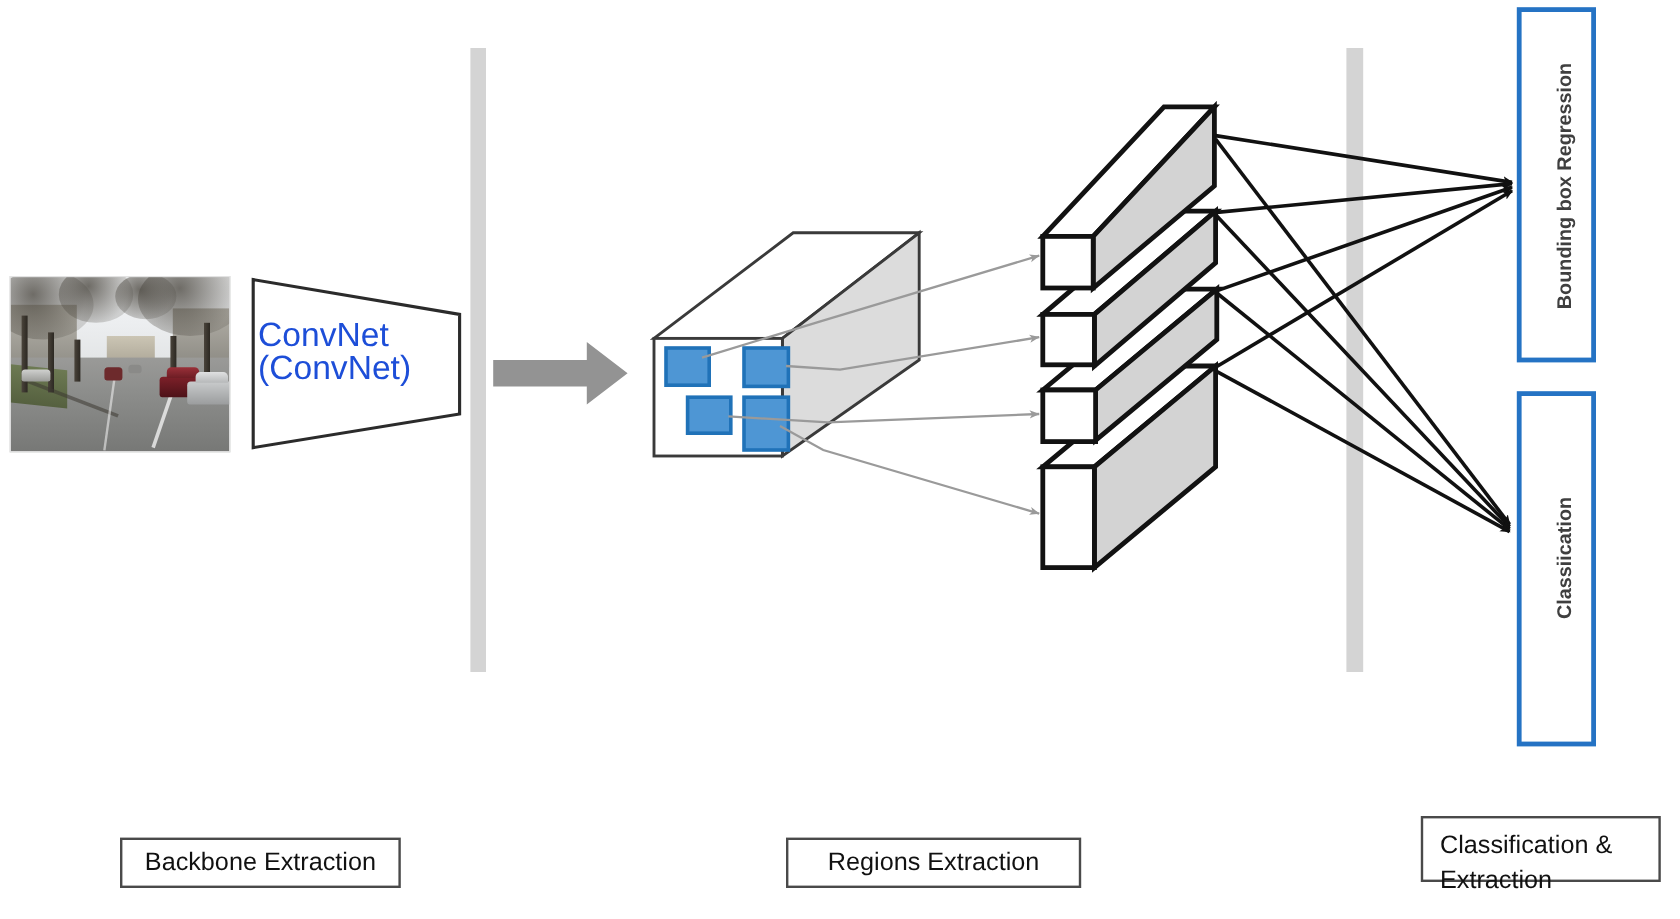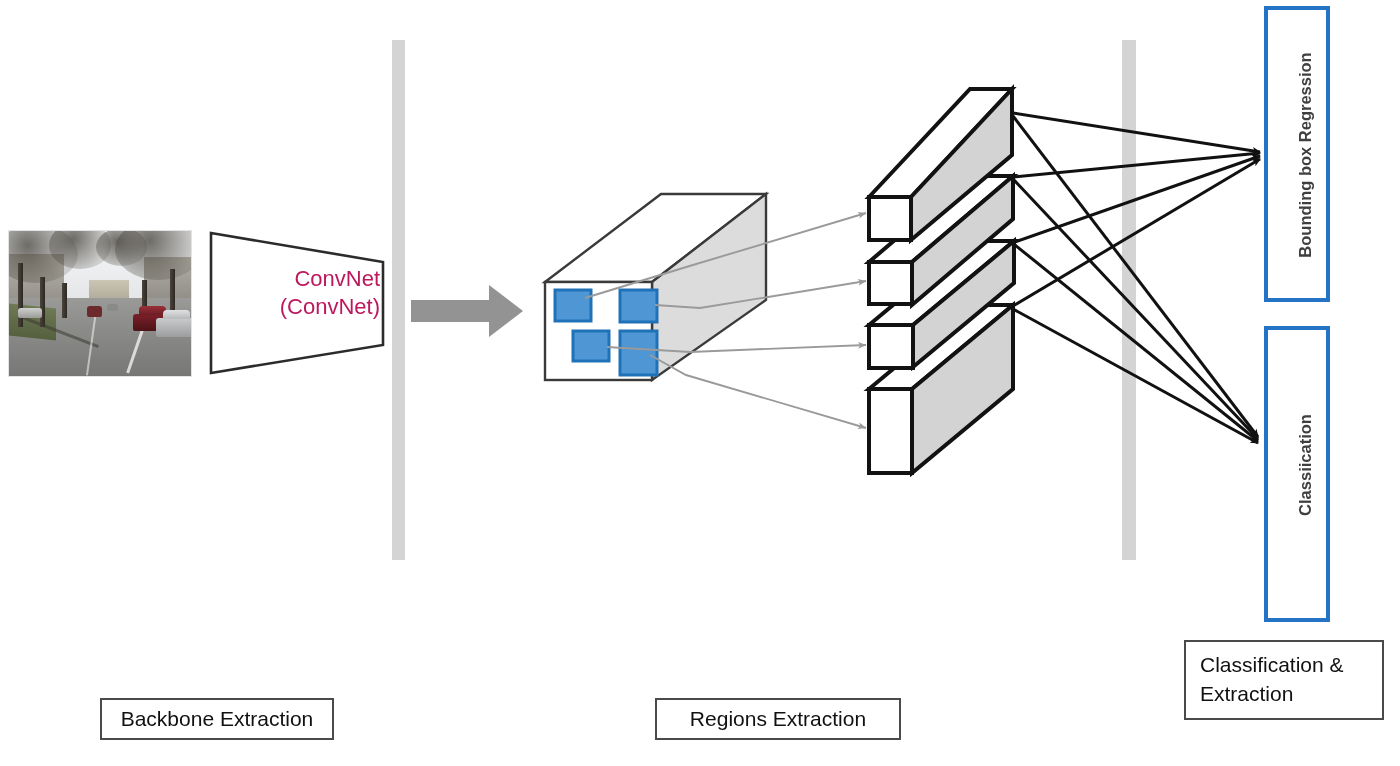--- a/index.html
+++ b/index.html
@@ -99,24 +99,24 @@
     backdrop-filter: blur(0.6px);
     pointer-events: none;
   }
 
   
   .convnet-label {
     position: absolute;
     left: 215px;
     top: 265px;
     width: 165px;
-    text-align: right;
-    font-size: 22px;
+    text-align: left;
+    font-size: 28px;
     line-height: 28px;
-    color: #be185d;
+    color: #1d4ed8;
     pointer-events: none;
   }
 
   
   .head-label {
     position: absolute;
     font-size: 16.5px;
     font-weight: bold;
     color: #3f3f3f;
     white-space: nowrap;
@@ -146,21 +146,21 @@
     padding: 0 14px;
   }
   .stage-caption.center-text { justify-content: center; }
   .stage-caption.two-line {
     display: block;
     padding: 8px 12px 8px 14px;
     line-height: 29px;
   }
   #caption-feature   { left: 100px;  top: 698px; width: 234px; height: 42px; }
   #caption-regions   { left: 655px;  top: 698px; width: 246px; height: 42px; }
-  #caption-clsreg    { left: 1184px; top: 640px; width: 200px; height: 80px; }
+  #caption-clsreg    { left: 1184px; top: 680px; width: 200px; height: 55px; }
 </style>
 </head>
 <body>
 
 <div id="canvas">
 
   <svg id="diagram-svg" viewBox="0 0 1400 766" xmlns="http://www.w3.org/2000/svg">
     <defs>
       <marker id="ah-black" markerWidth="9" markerHeight="9" refX="7.6" refY="4.5" orient="auto" markerUnits="userSpaceOnUse">
         <path d="M0,0.6 L8.6,4.5 L0,8.4 L2.1,4.5 Z" fill="#111111"></path>

